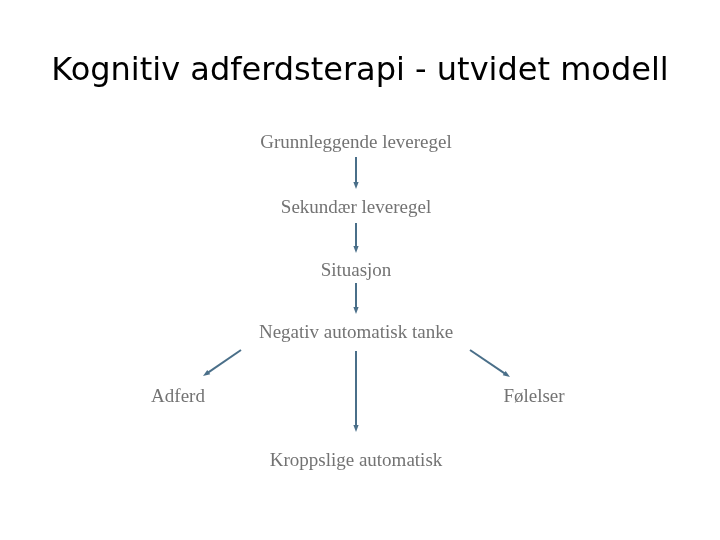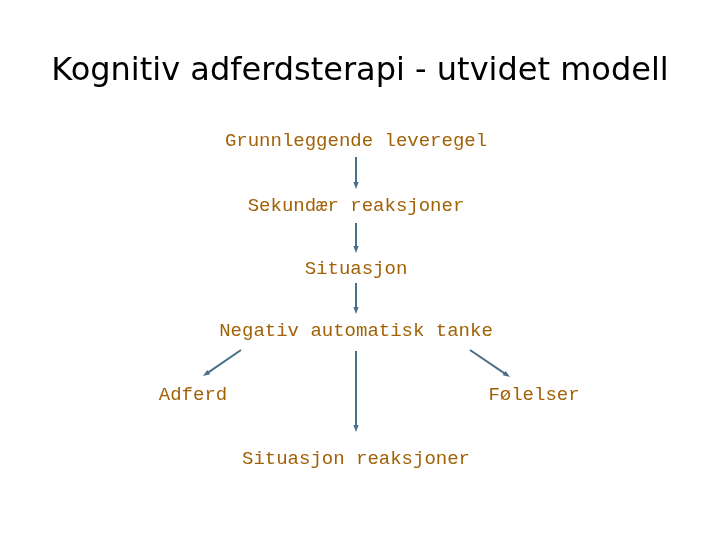--- a/index.html
+++ b/index.html
@@ -22,22 +22,22 @@
     position: absolute;
     left: 0;
     top: 0;
     width: 720px;
     height: 540px;
     pointer-events: none;
   }
   .node {
     position: absolute;
     white-space: nowrap;
-    color: #a16207;
-    font-family: Liberation Mono, monospace;
+    color: #737373;
+    font-family: Liberation Serif, serif;
     font-size: 19px;
     font-weight: 400;
     line-height: 1.15;
     letter-spacing: 0px;
     transform: translateX(-50%);
     text-align: center;
   }
   #page-title {
     position: absolute;
     left: 360px;
@@ -81,21 +81,21 @@
         <polygon points="356,432 353.4,425 358.6,425" fill="#4a6f89"></polygon>
       </g>
       <g>
         <line x1="470" y1="350" x2="506.8089326048088" y2="374.8460295082459" stroke="#4a6f89" stroke-width="2" stroke-linecap="butt"></line>
         <polygon points="510,377 502.7434298584677,375.2386965675892 505.65268870447323,370.9286834623959" fill="#4a6f89"></polygon>
       </g>
     </svg>
 
   <div id="node-layer">
       <div class="node" style="left: 356px; top: 131px;">Grunnleggende leveregel</div>
-      <div class="node" style="left: 356px; top: 196px;">Sekundær reaksjoner</div>
+      <div class="node" style="left: 356px; top: 196px;">Sekundær leveregel</div>
       <div class="node" style="left: 356px; top: 259px; text-align: right;">Situasjon</div>
       <div class="node" style="left: 356px; top: 321px;">Negativ automatisk tanke</div>
-      <div class="node" style="left: 193px; top: 385px;">Adferd</div>
+      <div class="node" style="left: 178px; top: 385px;">Adferd</div>
       <div class="node" style="left: 534px; top: 385px;">Følelser</div>
-      <div class="node" style="left: 356px; top: 449px;">Situasjon reaksjoner</div>
+      <div class="node" style="left: 356px; top: 449px;">Kroppslige automatisk</div>
     </div>
 
 </div>
 
 </body></html>

